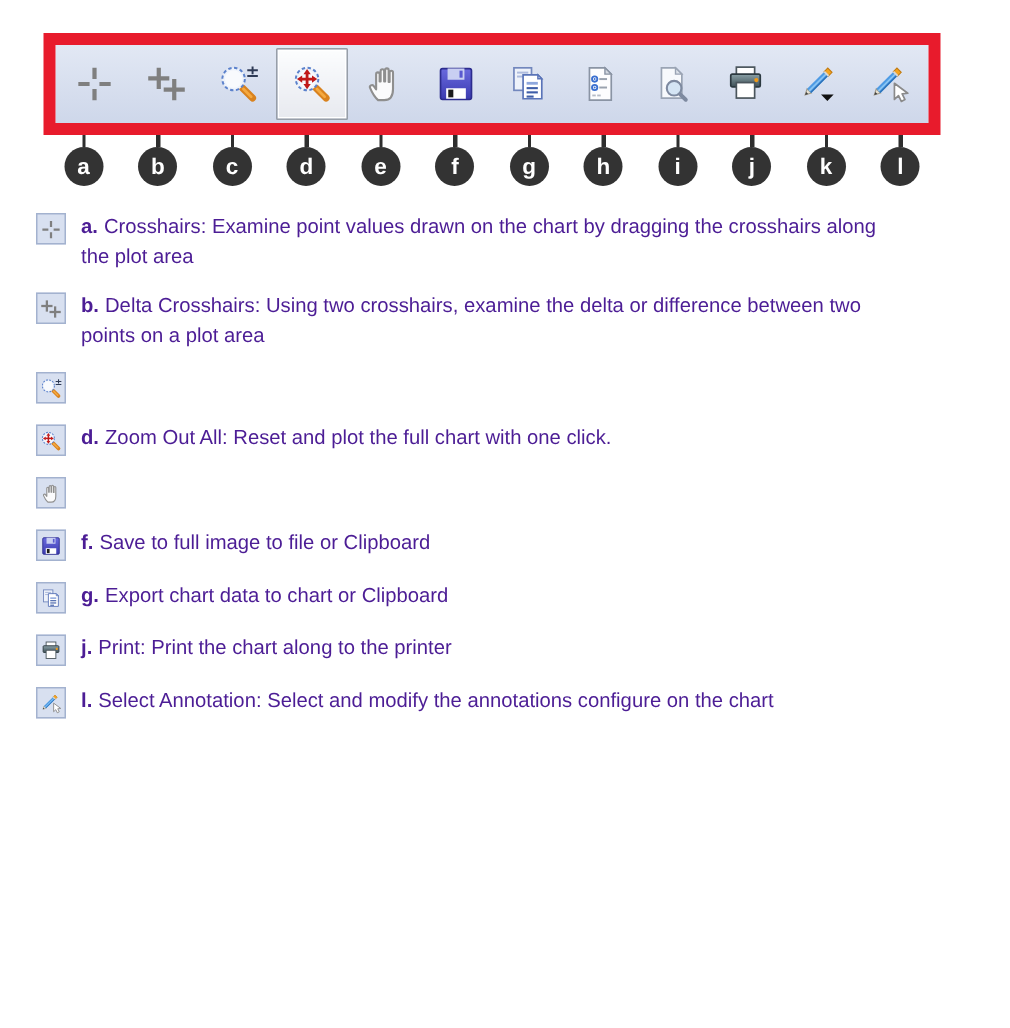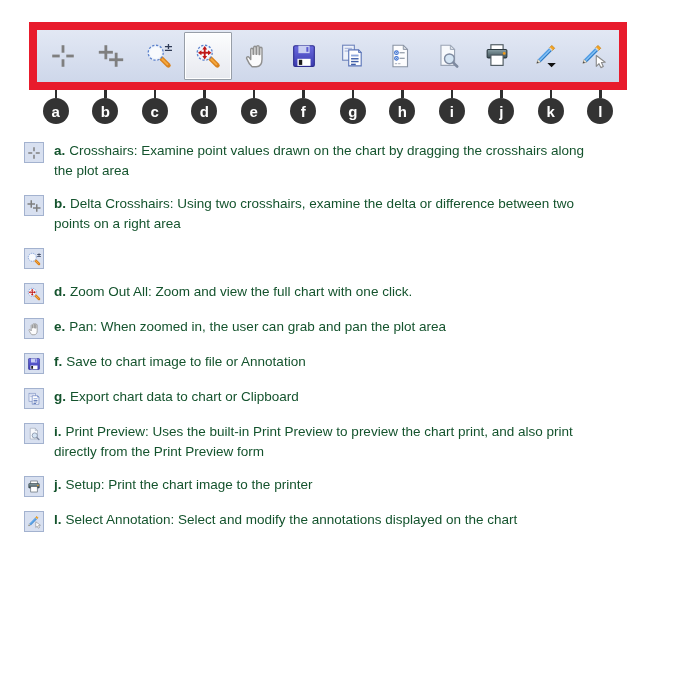--- a/index.html
+++ b/index.html
@@ -45,21 +45,21 @@
   
   .legend { position:absolute; left:24px; top:141px; width:632px; }
   .legend-row { display:flex; align-items:flex-start; margin-bottom:13px; }
   .legend-icon {
     flex:0 0 20px; width:20px; height:21px; box-sizing:border-box;
     border:1px solid #a3b2cf; background:#d8e0f0;
     display:flex; align-items:center; justify-content:center;
     margin-right:10px; margin-top:1px;
   }
   .legend-icon svg { width:16px; height:16px; display:block; }
-  .legend-text { font-size:13.5px; line-height:20px; color:#14532d; max-width:600px; }
+  .legend-text { font-size:13.5px; line-height:20px; color:#4c1d95; max-width:600px; }
   .legend-text b { font-weight:bold; margin-right:4px; }
   .legend-text .dtext { white-space:pre-wrap; }
 
   .icon-defs { position:absolute; width:0; height:0; overflow:hidden; }
 </style>
 </head>
 <body>
 
 <svg class="icon-defs" aria-hidden="true">
   <defs>
@@ -315,79 +315,69 @@
       <div class="legend-text"><b>a.</b><span class="dtext">Crosshairs: Examine point values drawn on the chart by dragging the crosshairs along
 the plot area</span></div>
     </div>
     <div class="legend-row">
       <span class="legend-icon">
         <svg>
           <use href="#sym-delta-crosshairs" xlink:href="#sym-delta-crosshairs"></use>
         </svg>
       </span>
       <div class="legend-text"><b>b.</b><span class="dtext">Delta Crosshairs: Using two crosshairs, examine the delta or difference between two
-points on a right area</span></div>
+points on a plot area</span></div>
     </div>
     <div class="legend-row">
       <span class="legend-icon">
         <svg>
           <use href="#sym-zoom-in-out" xlink:href="#sym-zoom-in-out"></use>
         </svg>
       </span>
     </div>
     <div class="legend-row">
       <span class="legend-icon">
         <svg>
           <use href="#sym-zoom-out-all" xlink:href="#sym-zoom-out-all"></use>
         </svg>
       </span>
-      <div class="legend-text"><b>d.</b><span class="dtext">Zoom Out All: Zoom and view the full chart with one click.</span></div>
+      <div class="legend-text"><b>d.</b><span class="dtext">Zoom Out All: Reset and plot the full chart with one click.</span></div>
     </div>
     <div class="legend-row">
       <span class="legend-icon">
         <svg>
           <use href="#sym-pan" xlink:href="#sym-pan"></use>
         </svg>
       </span>
-      <div class="legend-text"><b>e.</b><span class="dtext">Pan: When zoomed in, the user can grab and pan the plot area</span></div>
     </div>
     <div class="legend-row">
       <span class="legend-icon">
         <svg>
           <use href="#sym-save" xlink:href="#sym-save"></use>
         </svg>
       </span>
-      <div class="legend-text"><b>f.</b><span class="dtext">Save to chart image to file or Annotation</span></div>
+      <div class="legend-text"><b>f.</b><span class="dtext">Save to full image to file or Clipboard</span></div>
     </div>
     <div class="legend-row">
       <span class="legend-icon">
         <svg>
           <use href="#sym-export" xlink:href="#sym-export"></use>
         </svg>
       </span>
       <div class="legend-text"><b>g.</b><span class="dtext">Export chart data to chart or Clipboard</span></div>
     </div>
     <div class="legend-row">
       <span class="legend-icon">
         <svg>
-          <use href="#sym-print-preview" xlink:href="#sym-print-preview"></use>
-        </svg>
-      </span>
-      <div class="legend-text"><b>i.</b><span class="dtext">Print Preview: Uses the built-in Print Preview to preview the chart print, and also print
-directly from the Print Preview form</span></div>
-    </div>
-    <div class="legend-row">
-      <span class="legend-icon">
-        <svg>
           <use href="#sym-print" xlink:href="#sym-print"></use>
         </svg>
       </span>
-      <div class="legend-text"><b>j.</b><span class="dtext">Setup: Print the chart image to the printer</span></div>
+      <div class="legend-text"><b>j.</b><span class="dtext">Print: Print the chart along to the printer</span></div>
     </div>
     <div class="legend-row">
       <span class="legend-icon">
         <svg>
           <use href="#sym-select-annotation" xlink:href="#sym-select-annotation"></use>
         </svg>
       </span>
-      <div class="legend-text"><b>l.</b><span class="dtext">Select Annotation: Select and modify the annotations displayed on the chart</span></div>
+      <div class="legend-text"><b>l.</b><span class="dtext">Select Annotation: Select and modify the annotations configure on the chart</span></div>
     </div>
   </div>
 
 </body></html>

